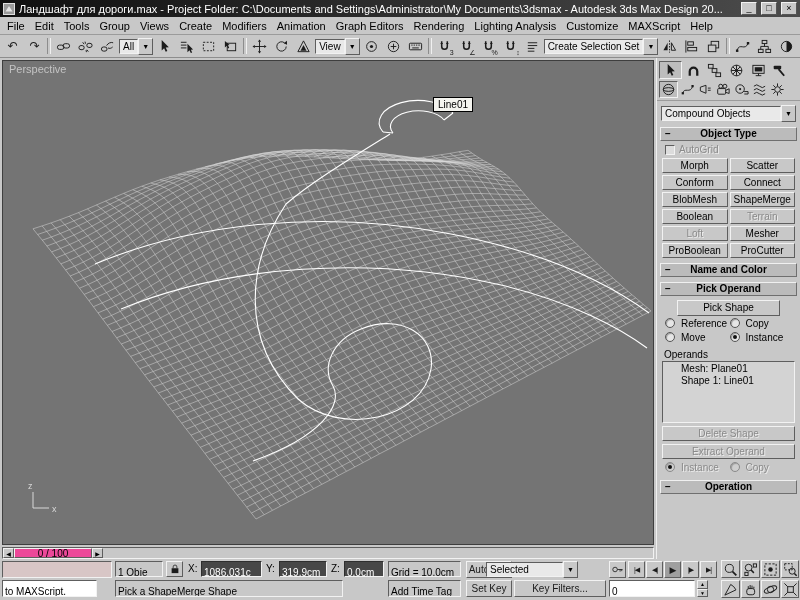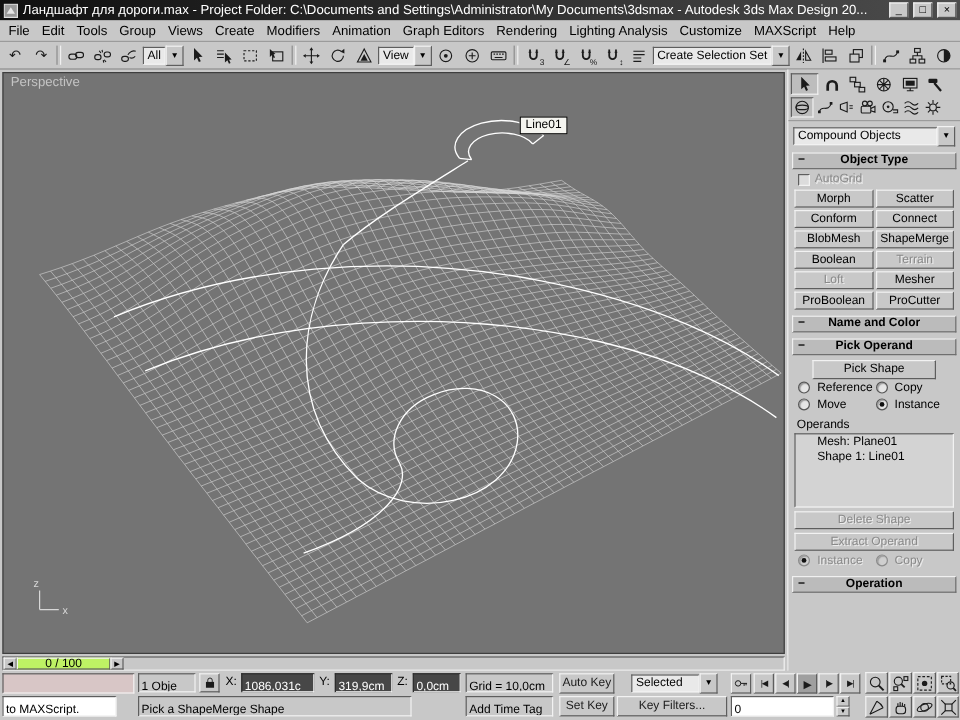--- a/index.html
+++ b/index.html
@@ -54,21 +54,21 @@
 .rdot{width:10px;height:10px;min-width:10px;border-radius:50%;background:#e6e6e6;border:1px solid #555;box-shadow:inset 1px 1px 1px #9a9a9a;position:relative}
 .rdot.on::after{content:"";position:absolute;left:2px;top:2px;width:4px;height:4px;border-radius:50%;background:#111}
 .rdot.rdis{background:#cfcfcf;border-color:#8a8a8a}
 .grouplabel{margin:4px 7px 1px;font-size:10px}
 .listbox{margin:0 5px;height:62px;border:1px solid;border-color:#5e5e5e #f2f2f2 #f2f2f2 #5e5e5e;background:#d3d3d3;padding:1px 18px;overflow:hidden}
 .listbox .li{font-size:10px;line-height:12px;white-space:nowrap}
 
 #timeslider{position:absolute;left:0;top:546px;width:656px;height:14px;padding:1px 2px;background:#c8c8c8}
 .ts-track{height:12px;display:flex;align-items:stretch;padding:0}
 .ts-btn{width:11px;font-size:6px;line-height:10px;text-align:center;border:1px solid;border-color:#f2f2f2 #5e5e5e #5e5e5e #f2f2f2;background:#c8c8c8}
-.ts-handle{width:78px;font-size:10px;line-height:10px;text-align:center;border:1px solid;border-color:#f2f2f2 #5e5e5e #5e5e5e #f2f2f2;background:#bef264}
+.ts-handle{width:78px;font-size:10px;line-height:10px;text-align:center;border:1px solid;border-color:#f2f2f2 #5e5e5e #5e5e5e #f2f2f2;background:#ec4899}
 
 #statusbar{position:absolute;left:0;top:559px;width:800px;height:41px;background:#c8c8c8}
 .abs{position:absolute}
 .slabel{font-size:10px}
 .sfield{font-size:10px;line-height:14px;padding:4px 2px;white-space:nowrap;overflow:hidden}
 .dark{background:#474747;color:#fff;border:1px solid;border-color:#2e2e2e #f2f2f2 #f2f2f2 #2e2e2e}
 .sbtn{display:flex;align-items:center;justify-content:center;font-size:10px;border:1px solid;border-color:#f2f2f2 #5e5e5e #5e5e5e #f2f2f2;background:#c8c8c8;color:#1b1b1b}
 .pb .g{font-size:7px;letter-spacing:-1px}
 .spin{display:flex;flex-direction:column;width:11px}
 .spin div{flex:1;font-size:5px;line-height:6px;text-align:center;border:1px solid;border-color:#f2f2f2 #5e5e5e #5e5e5e #f2f2f2;background:#c8c8c8}
@@ -640,21 +640,21 @@
   <div class="abs dark sfield" style="left:279px;top:2px;width:48px;height:16px">319,9cm</div>
   <span class="abs slabel" style="left:331px;top:4px">Z:</span>
   <div class="abs dark sfield" style="left:344px;top:2px;width:40px;height:16px">0,0cm</div>
   <div class="abs sunken sfield" style="left:388px;top:2px;width:73px;height:16px">Grid = 10,0cm</div>
 
   <div class="abs sunken sfield" style="left:115px;top:21px;width:228px;height:17px">Pick a ShapeMerge Shape</div>
   <div class="abs sunken sfield" style="left:388px;top:21px;width:73px;height:17px">Add Time Tag</div>
 
   <div class="abs sbtn" style="left:466px;top:2px;width:46px;height:17px">Auto Key</div>
   <div class="abs sbtn" style="left:466px;top:21px;width:46px;height:17px">Set Key</div>
-  <div class="abs combo" style="left:526px;top:2px;width:72px">
+  <div class="abs combo" style="left:486px;top:2px;width:92px">
     <div class="cv" style="flex:1">Selected</div>
     <div class="ca">▼</div>
   </div>
   <div class="abs sbtn" style="left:514px;top:21px;width:92px;height:17px">Key Filters...</div>
 
   <div class="abs sbtn" style="left:609px;top:2px;width:17px;height:17px">
       <svg class="ic" style="width:13px;height:13px">
         <use href="#s-key"></use>
       </svg>
     </div>

